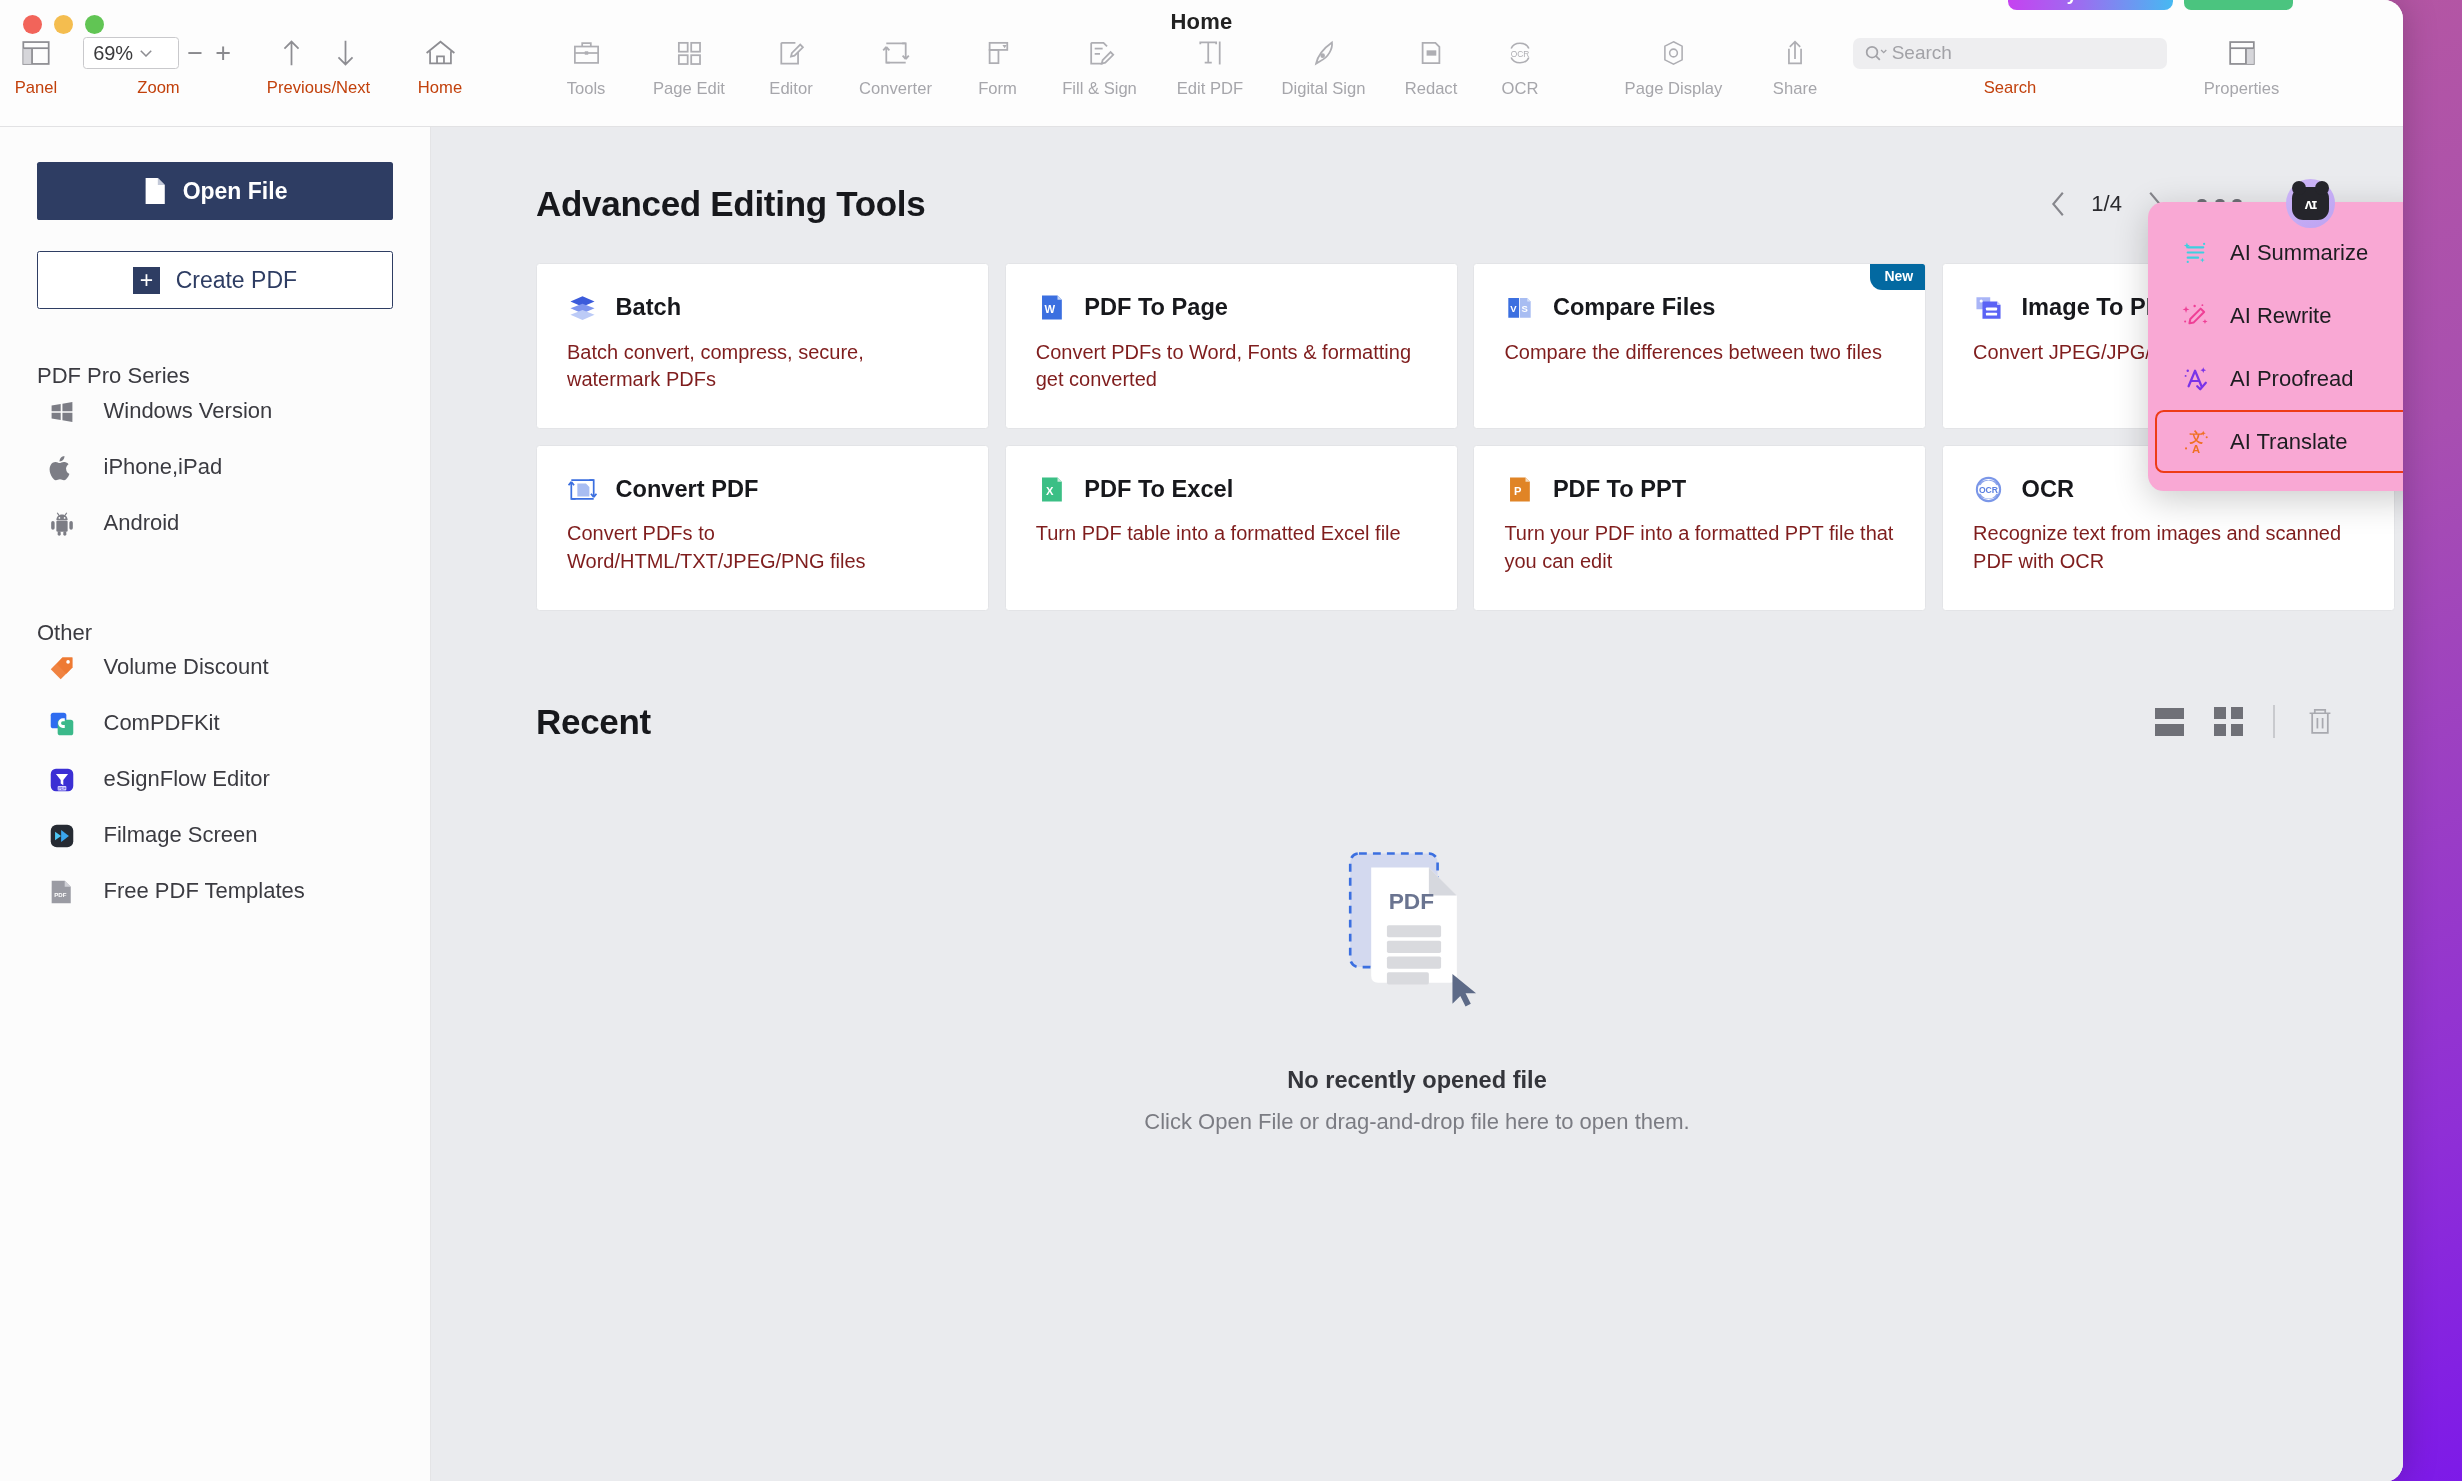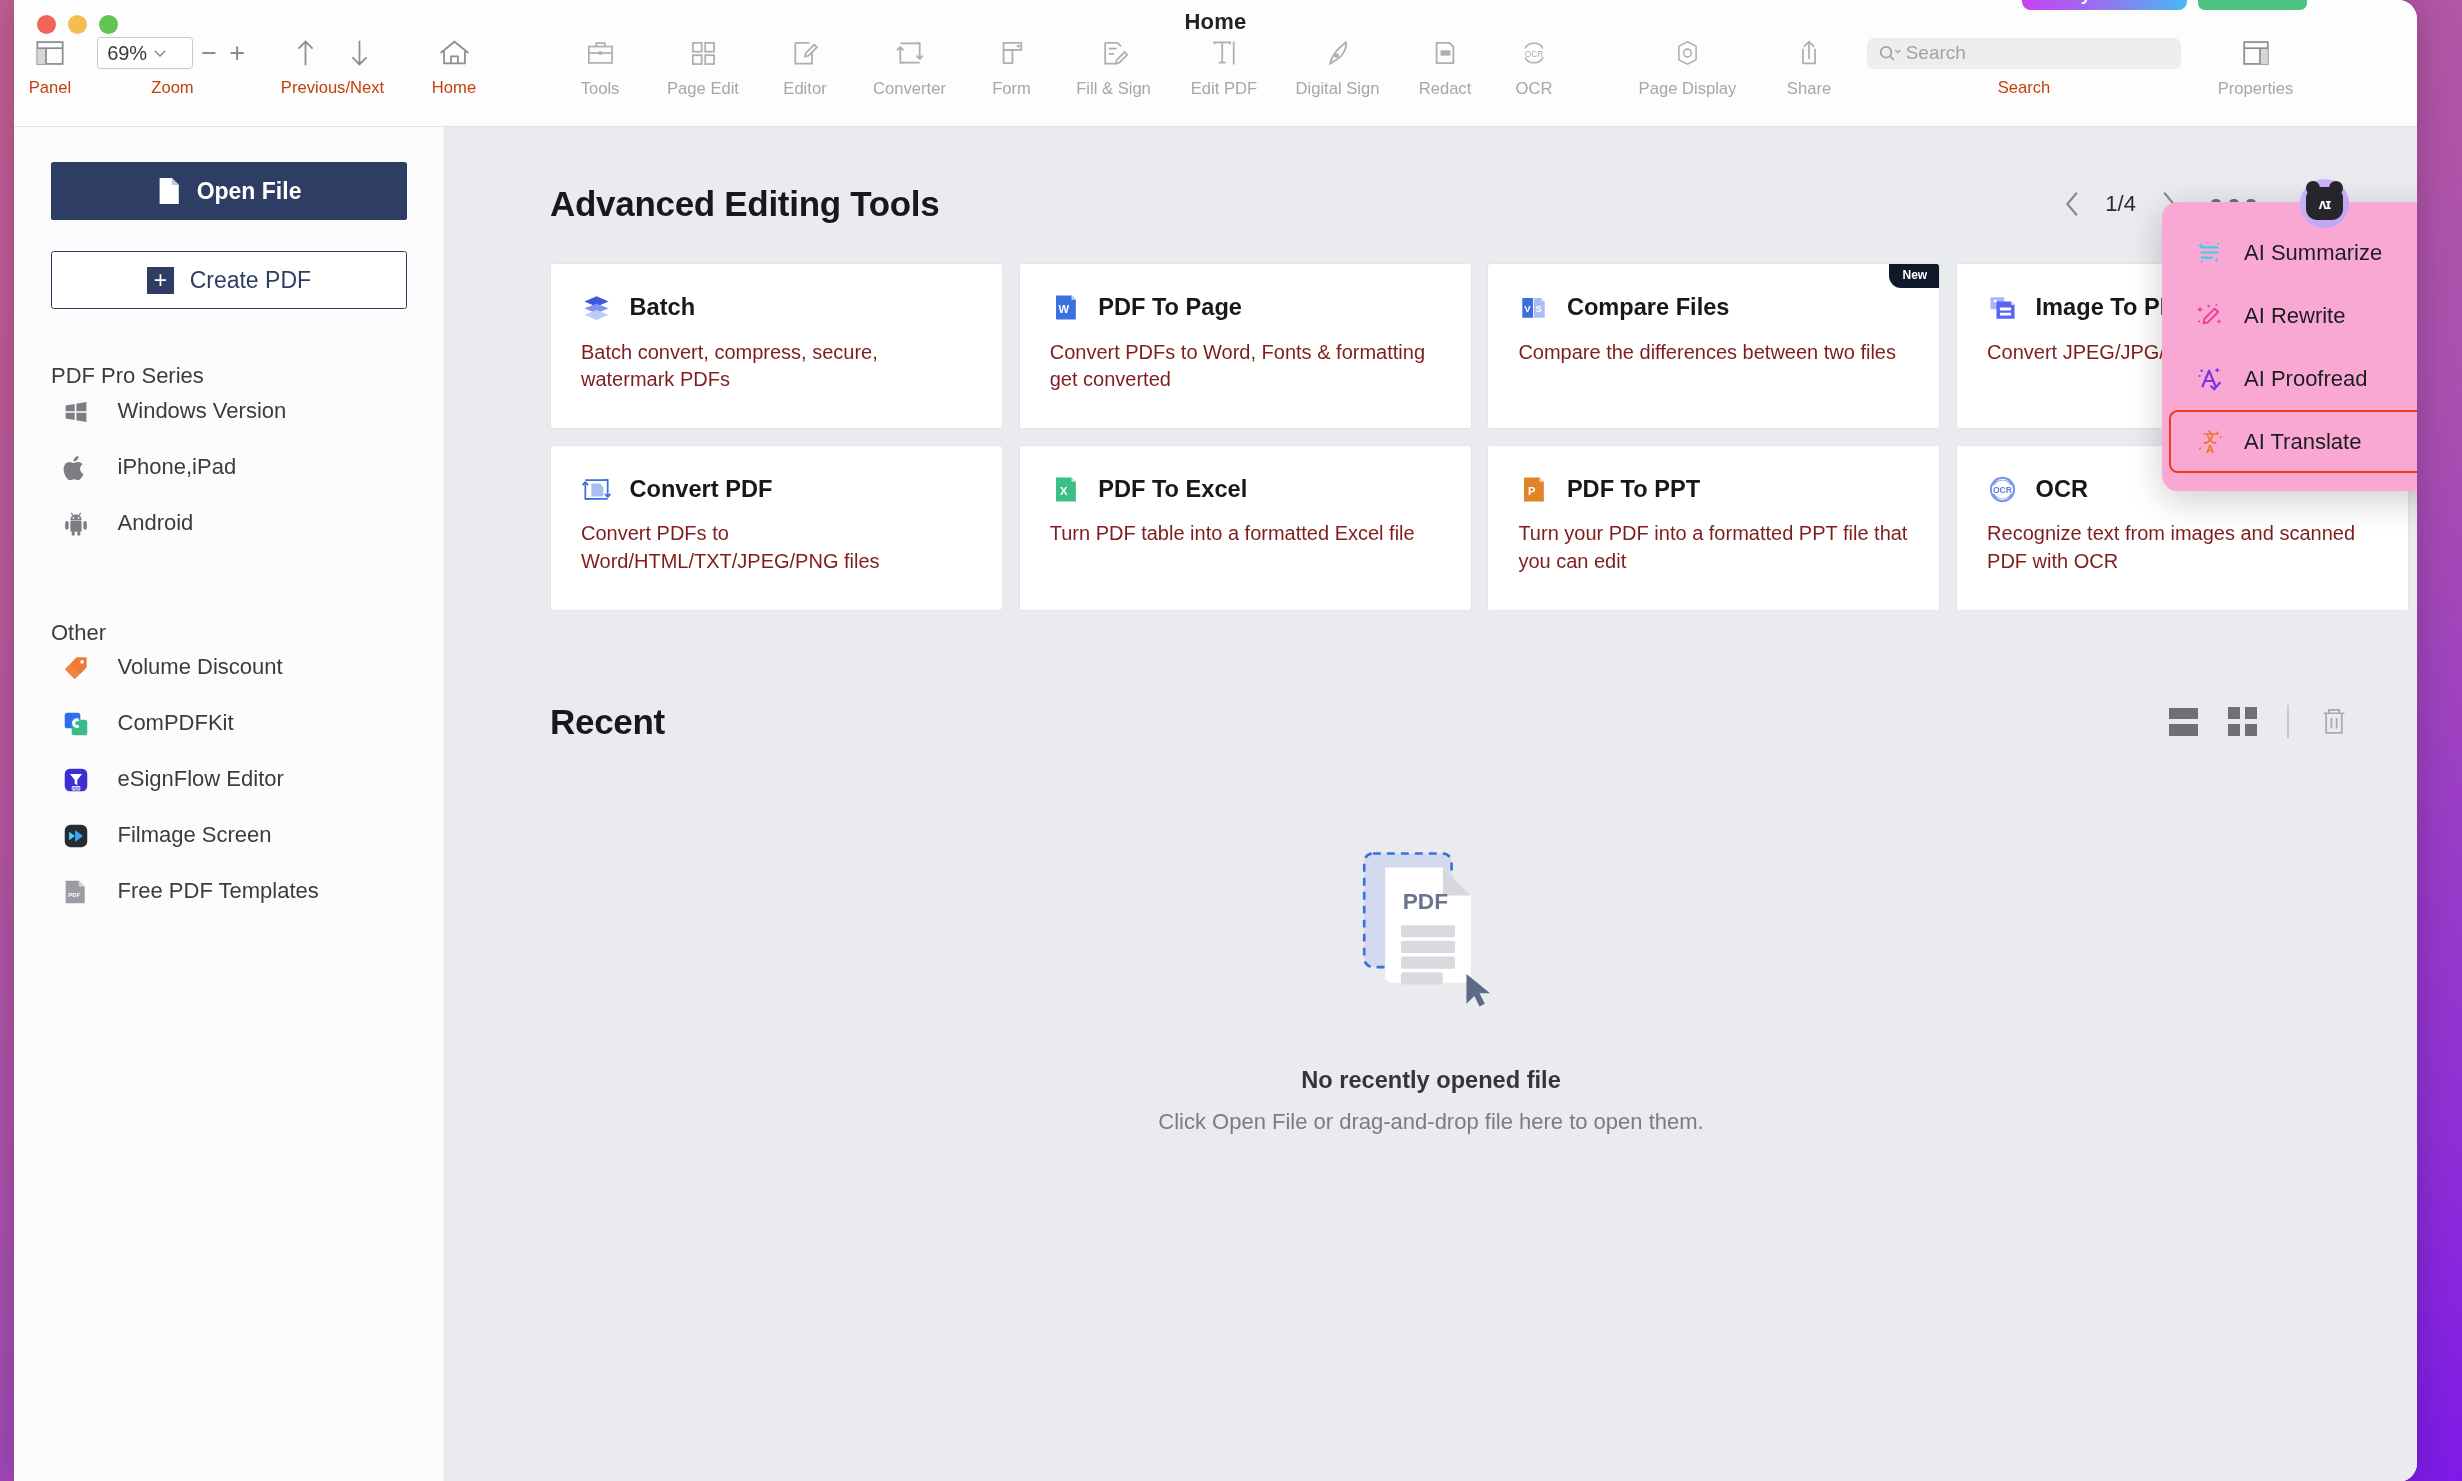--- a/index.html
+++ b/index.html
@@ -8,21 +8,21 @@
     font-family: "Liberation Sans", sans-serif;
     overflow: hidden;
   }
   body {
     background: linear-gradient(160deg, #c25e93 0%, #bb5a9c 25%, #a84fb0 55%, #8f2fd6 85%, #7d1ae8 100%);
   }
 
   
   #window {
     position: absolute;
-    left: 14px; top: 0;
+    left: 0; top: 0;
     width: 2403px; height: 1482px;
     background: #ffffff;
     border-top-right-radius: 19px;
     border-bottom-right-radius: 19px;
     overflow: hidden;
     box-shadow: 0 0 35px rgba(0,0,0,.22);
   }
 
   
   #toolbar {
@@ -164,21 +164,21 @@
   .card {
     background: #fff; border: 0.9px solid #e3e4e7; border-radius: 3.5px;
     height: 166px; padding: 28px 30px 0 30px; position: relative; overflow: hidden;
   }
   .card-head { display: flex; align-items: center; gap: 17.5px; }
   .card-ico { width: 31px; height: 31px; flex: 0 0 31px; }
   .card-title { font-size: 23.6px; font-weight: bold; color: #17181c; white-space: nowrap; }
   .card-desc { margin-top: 15.7px; font-size: 20px; line-height: 1.38; color: #7f1d1d; }
   .new-badge {
     position: absolute; right: 0; top: 0;
-    background: #0f172a; color: #fff; font-size: 12px; font-weight: bold;
+    background: #0369a1; color: #fff; font-size: 14px; font-weight: bold;
     padding: 4.4px 12.2px 6.1px 14px; border-bottom-left-radius: 12.2px;
   }
 
   
   .recent-head {
     display: flex; align-items: center; justify-content: space-between;
     padding: 91px 68px 0 105px;
   }
   .recent-tools { display: flex; align-items: center; gap: 30px; }
   .vw-btn { display: grid; gap: 5.2px; cursor: pointer; }

